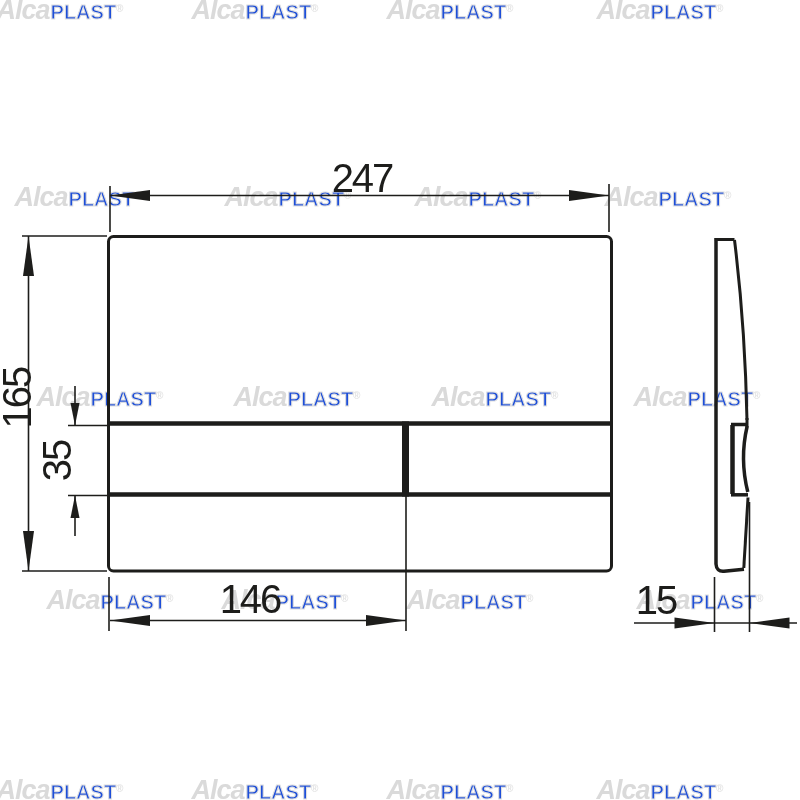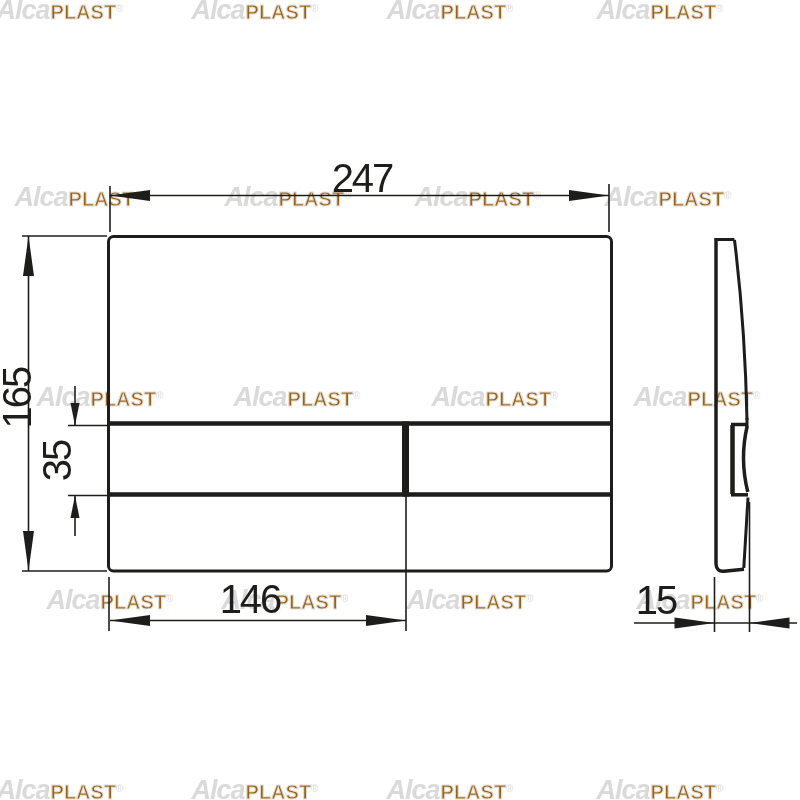--- a/index.html
+++ b/index.html
@@ -33,21 +33,21 @@
     font-size: 27px;
     font-weight: bold;
     font-style: italic;
     letter-spacing: -1px;
     color: #dadada;
   }
   .wm-plast {
     font-size: 20px;
     font-weight: bold;
     letter-spacing: 0px;
-    color: #a16207;
+    color: #1d4ed8;
     -webkit-text-stroke: 1px #e0e0e0;
     margin-left: 1px;
   }
   .wm-reg {
     font-size: 10px;
     font-weight: bold;
     color: #e2e2e2;
     vertical-align: super;
   }
   svg.drawing {

